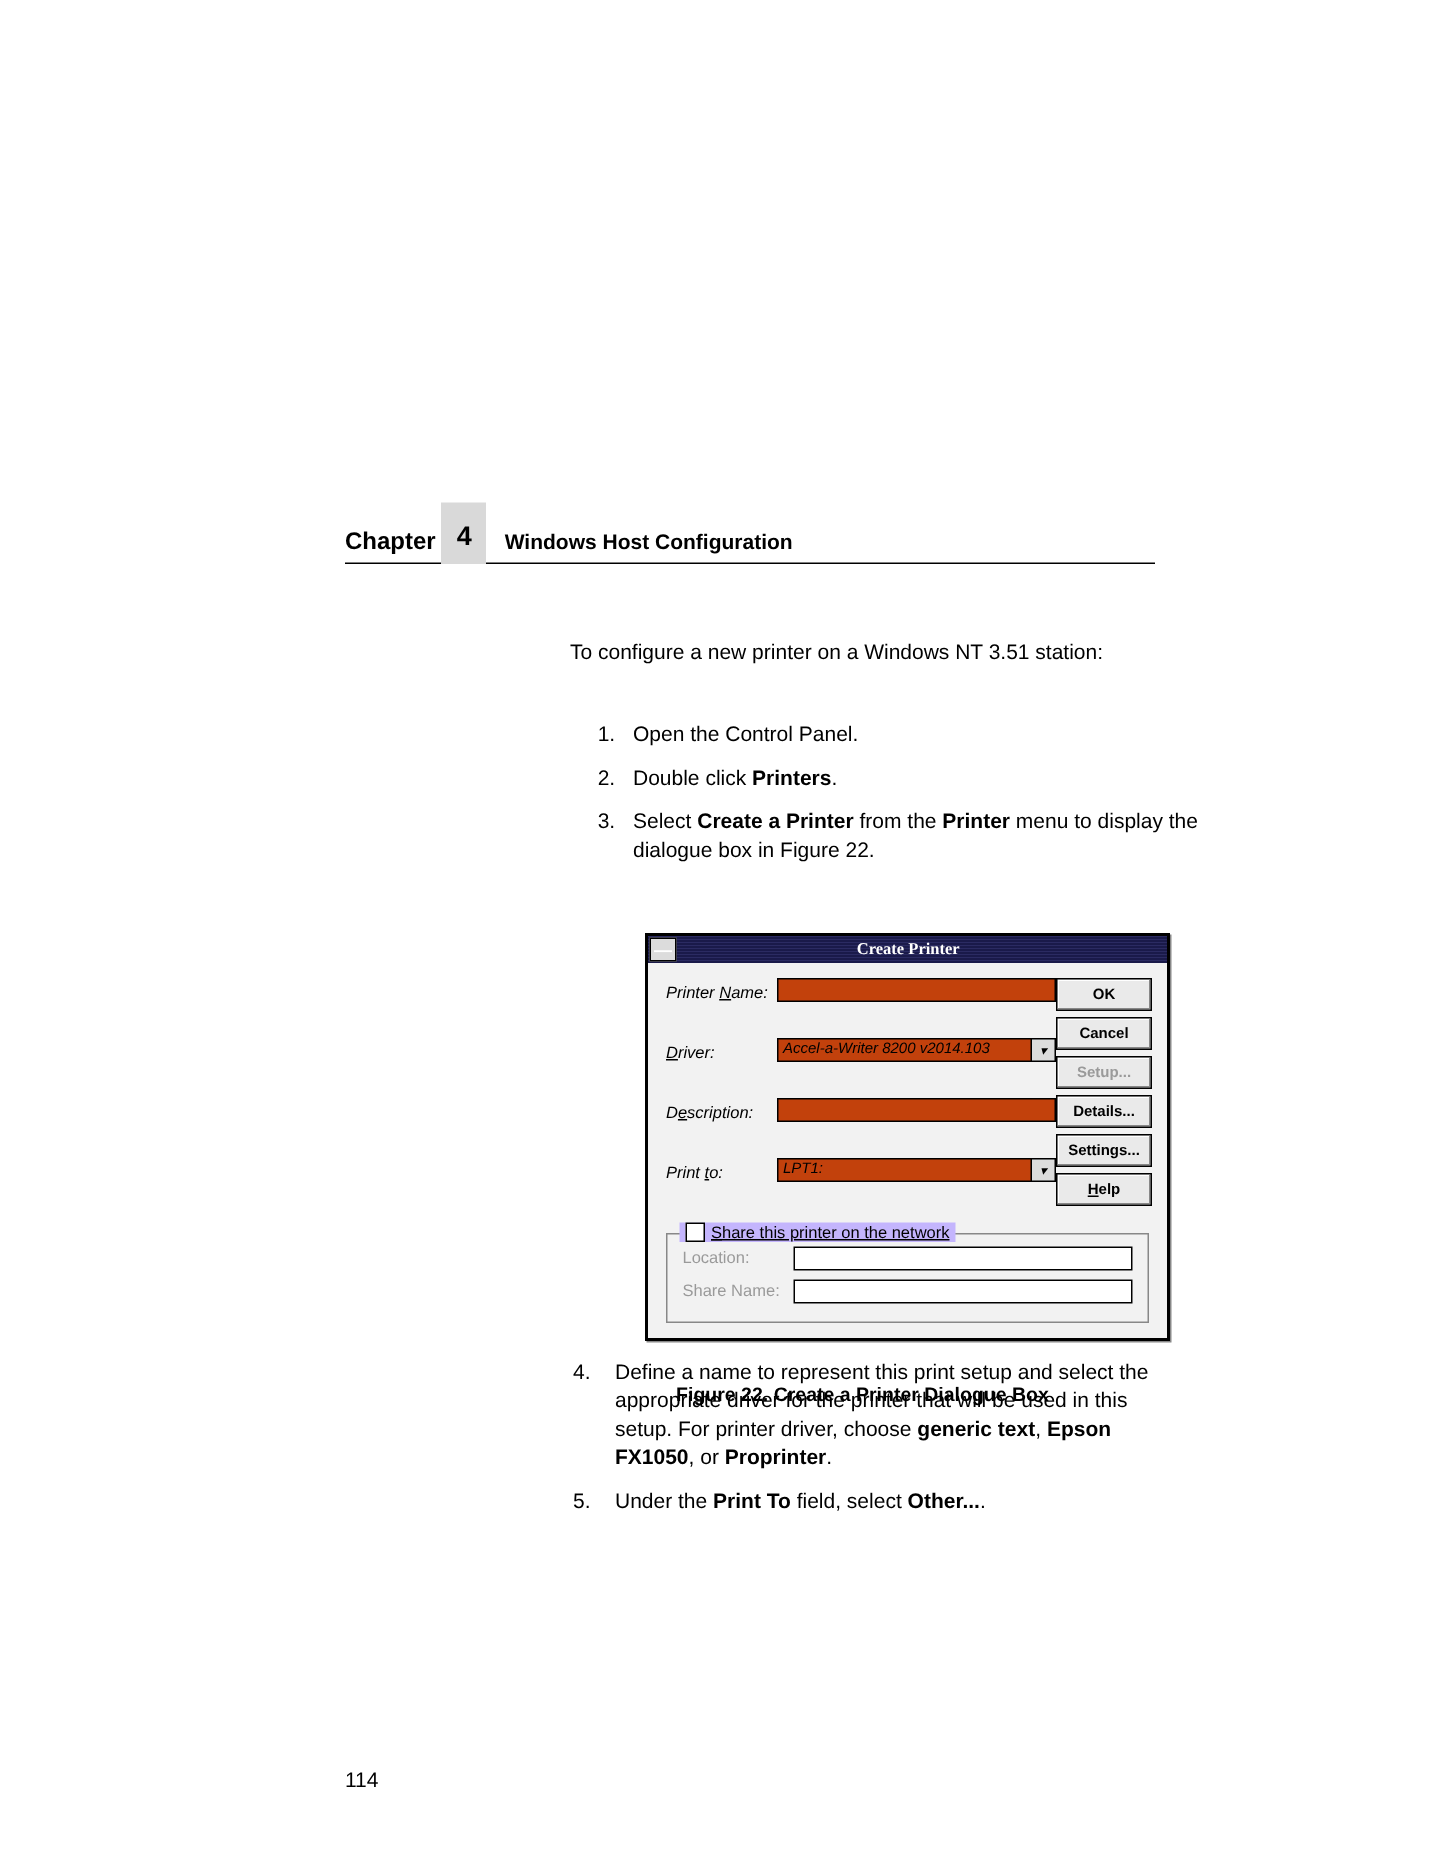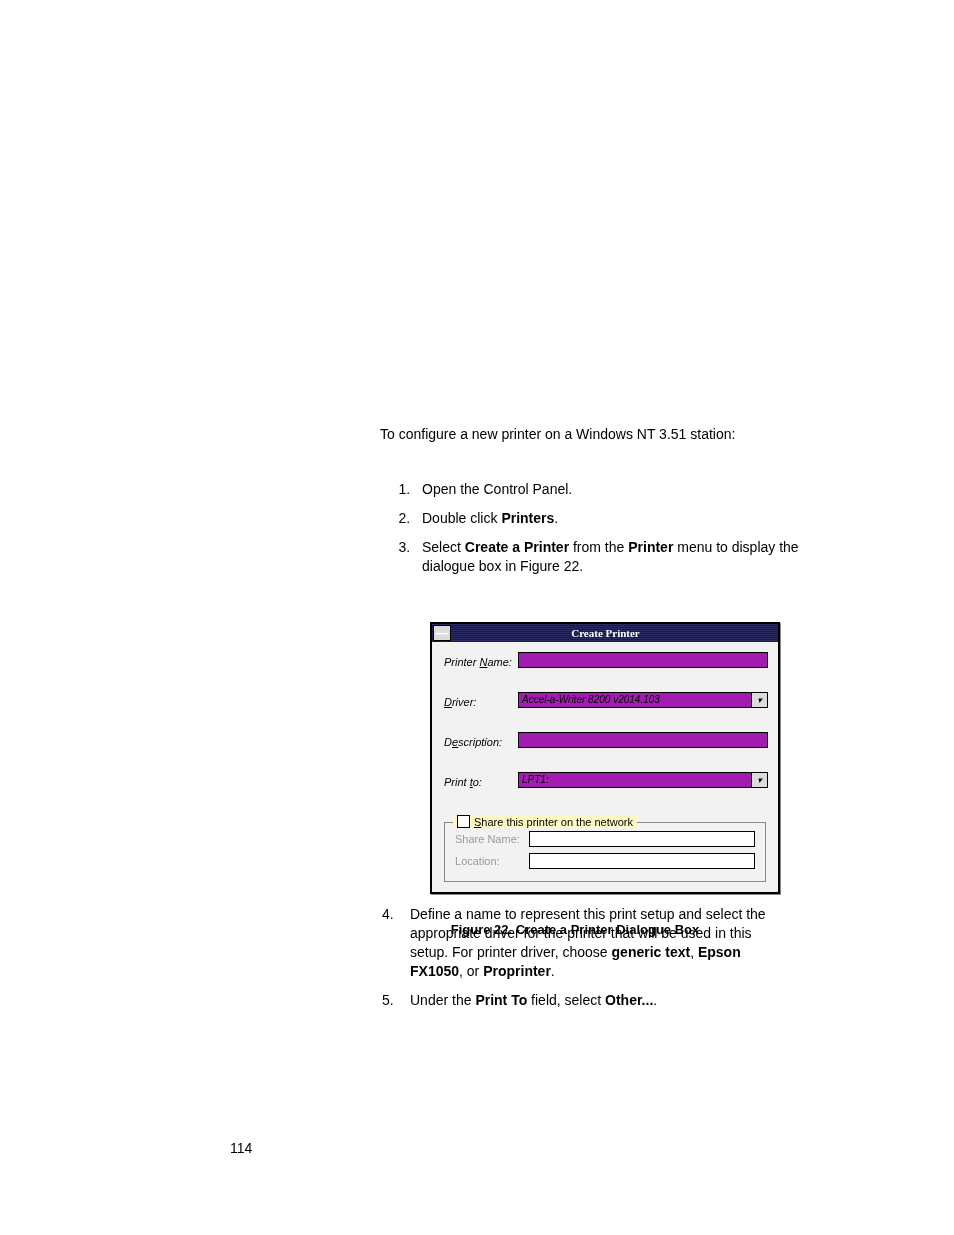--- a/index.html
+++ b/index.html
@@ -123,21 +123,21 @@
   }
   .dlg-left { flex: 1; }
   .dlg-right { width: 64px; display: flex; flex-direction: column; gap: 4px; }
   .form-row { display: flex; align-items: flex-end; margin-bottom: 24px; font-style: italic; }
   .form-row .lbl { width: 74px; font-size: 11px; }
   .form-row .underline { text-decoration: underline; }
   .txt {
     flex: 1;
     height: 16px;
     border: 1px solid #000;
-    background: #a21caf;
+    background: #c2410c;
     font-size: 10px;
     padding: 1px 3px;
     box-sizing: border-box;
     white-space: nowrap;
     overflow: hidden;
   }
   .combo {
     display: flex;
     flex: 1;
   }
@@ -170,26 +170,27 @@
   .group {
     border: 1px solid #888;
     margin: 6px 12px 10px 12px;
     padding: 8px 10px 6px 10px;
     position: relative;
   }
   .grp-label {
     position: absolute;
     top: -8px;
     left: 8px;
-    background: #fef9c3;
+    background: #c4b5fd;
     padding: 0 4px;
     font-size: 11px;
     display: flex;
     align-items: center;
     gap: 4px;
+    text-decoration: underline;
   }
   .chk {
     width: 11px;
     height: 11px;
     border: 1px solid #000;
     background: #fff;
     display: inline-block;
   }
   .grp-row { display: flex; align-items: center; margin-bottom: 6px; }
   .grp-row .glbl { width: 74px; font-size: 11px; color: #9a9a9a; }
@@ -221,29 +222,34 @@
     position: relative;
   }
   ol.steps2 li::before {
     content: counter(step) ".";
     position: absolute;
     left: -20px;
   }
   .page-number {
     position: absolute;
     left: 230px;
-    top: 1140px;
+    top: 1178px;
     font-size: 14px;
   }
 </style>
 </head>
 <body>
 
 <div class="page">
 
+  <div class="header-row">
+    <span class="chapter-label">Chapter</span>
+    <span class="chapter-num-box">4</span>
+    <span class="chapter-title">Windows Host Configuration</span>
+  </div>
 
 
   <div class="intro">To configure a new printer on a Windows NT 3.51 station:</div>
 
   <ol class="steps">
     <li><span>Open the Control Panel.</span></li>
     <li>
       <span>Double click </span><span class="bold">Printers</span><span>.</span>
     </li>
     <li>
@@ -275,32 +281,43 @@
             <div class="txt"></div>
           </div>
           <div class="form-row">
             <div class="lbl"><span>Print </span><span class="underline">t</span><span>o:</span></div>
             <div class="combo">
               <div class="txt">LPT1:</div>
               <div class="combo-btn">▾</div>
             </div>
           </div>
         </div>
+        <div class="dlg-right">
+          <div class="btn">OK</div>
+          <div class="btn">Cancel</div>
+          <div class="btn disabled">Setup...</div>
+          <div class="btn">Details...</div>
+          <div class="btn">Settings...</div>
+          <div class="btn">
+              <span class="underline">H</span>
+              <span>elp</span>
+            </div>
+        </div>
       </div>
       <div class="group">
         <div class="grp-label">
           <span class="chk"></span>
           <span><span class="underline">S</span><span>hare this printer on the network</span></span>
         </div>
         <div class="grp-row">
+          <div class="glbl"><span class="underline">L</span><span>ocation:</span></div>
+          <div class="txt"></div>
+        </div>
+        <div class="grp-row">
           <div class="glbl">Share Name:</div>
-          <div class="txt"></div>
-        </div>
-        <div class="grp-row">
-          <div class="glbl"><span class="underline">L</span><span>ocation:</span></div>
           <div class="txt"></div>
         </div>
       </div>
     </div>
     <div class="figure-caption">Figure 22. Create a Printer Dialogue Box</div>
   </div>
 
   <ol class="steps2">
     <li>
       <span>Define a name to represent this print setup and select the appropriate driver for the printer that will be used in this setup. For printer driver, choose </span><span class="bold">generic text</span><span>, </span><span class="bold">Epson FX1050</span><span>, or </span><span class="bold">Proprinter</span><span>.</span>

